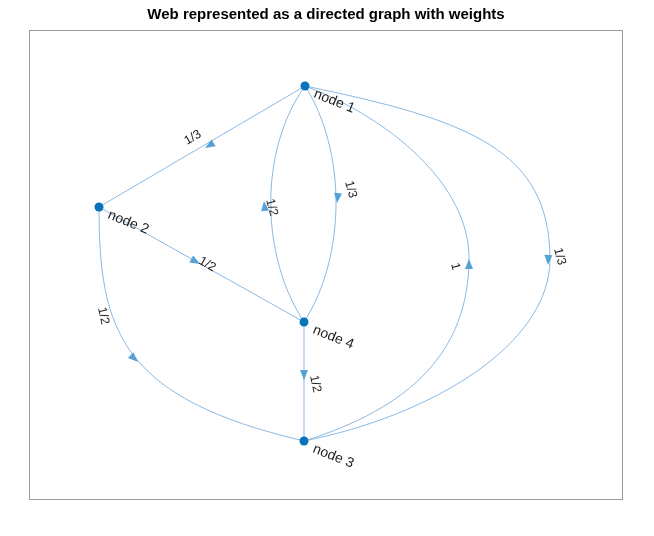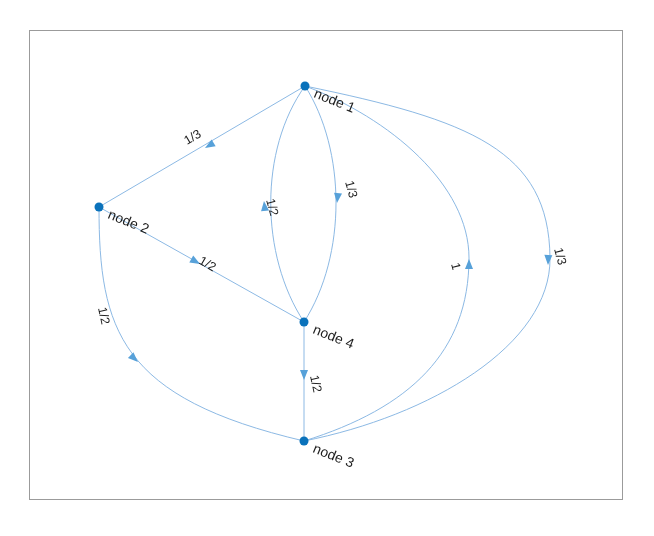--- a/index.html
+++ b/index.html
@@ -44,20 +44,21 @@
     height: 536px;
   }
   .edge-path   { fill: none; stroke-width: 1px; }
   .edge-label  { font-size: 12.5px; }
   .node-label  { font-size: 14px; }
 </style>
 </head>
 <body>
 
 <div class="figure">
+  <div class="plot-title">Web represented as a directed graph with weights</div>
   <div class="axes-box"></div>
   <svg class="graph-canvas" viewBox="0 0 654 536" xmlns="http://www.w3.org/2000/svg">
       <path d="M305,86 L99,207" class="edge-path" stroke="#8cb9e4"></path>
       <polygon points="0,0 -10,4 -10,-4" fill="#57a1d9" transform="translate(205,148) rotate(149.5)"></polygon>
       <text class="edge-label" fill="#1c1c1c" transform="translate(187,145) rotate(-30)">1/3</text>
       <path d="M305,86 C346,150 347,255 304,322" class="edge-path" stroke="#8cb9e4"></path>
       <polygon points="0,0 -10,4 -10,-4" fill="#57a1d9" transform="translate(337,203) rotate(96)"></polygon>
       <text class="edge-label" fill="#1c1c1c" transform="translate(345,182) rotate(74)">1/3</text>
       <path d="M305,86 C470,120 549,150 550,258 C551,345 430,416 304,441" class="edge-path" stroke="#8cb9e4"></path>
       <polygon points="0,0 -10,4 -10,-4" fill="#57a1d9" transform="translate(548,265) rotate(92)"></polygon>

